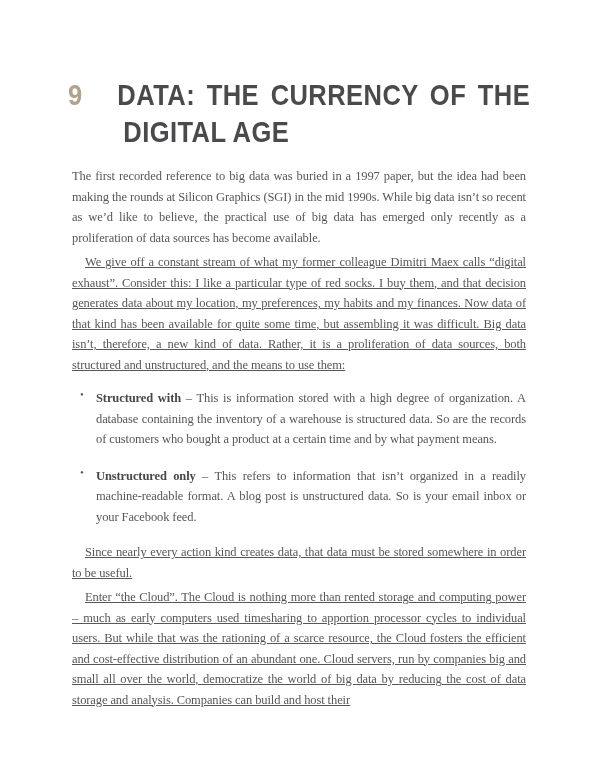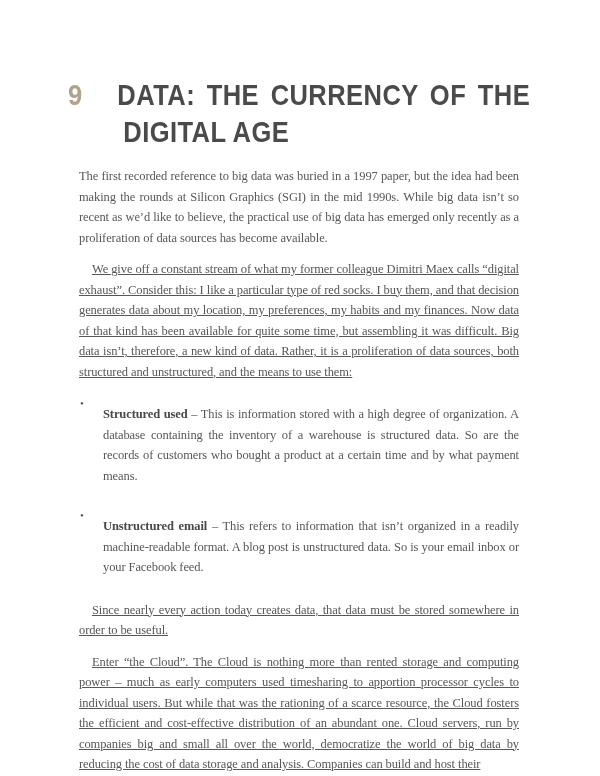--- a/index.html
+++ b/index.html
@@ -47,21 +47,21 @@
   
   .body-text {
     font-size: 12.5px;
     line-height: 20.5px;
     letter-spacing: -0.1px;
     color: #57575a;
     text-align: justify;
     hyphens: none;
     -webkit-hyphens: none;
   }
-  .body-text p { margin: 11px; }
+  .body-text p { margin: 4px; }
   .body-text p.indent { text-indent: 13px; text-decoration: underline; }
   .bullet-list { margin: 9px 0 11px 12px; }
   .bullet-item { display: flex; margin-bottom: 8px; }
   .bullet-item:last-child { margin-bottom: 0; }
   .bullet-marker {
     flex: 0 0 12px;
     color: #57575a;
     font-size: 11px;
     line-height: 20.5px;
   }
@@ -90,29 +90,29 @@
   <div class="body-text">
 
     <p>The first recorded reference to big data was buried in a 1997 paper, but the idea had been making the rounds at Silicon Graphics (SGI) in the mid 1990s. While big data isn’t so recent as we’d like to believe, the practical use of big data has emerged only recently as a proliferation of data sources has become available.</p>
 
     <p class="indent">We give off a constant stream of what my former colleague Dimitri Maex calls “digital exhaust”. Consider this: I like a particular type of red socks. I buy them, and that decision generates data about my location, my preferences, my habits and my finances. Now data of that kind has been available for quite some time, but assembling it was difficult. Big data isn’t, therefore, a new kind of data. Rather, it is a proliferation of data sources, both structured and unstructured, and the means to use them:</p>
 
     <div class="bullet-list">
 
       <div class="bullet-item">
         <span class="bullet-marker">•</span>
-        <p class="bullet-text"><span class="bullet-label">Structured used</span><span> – This is information stored with a high degree of organization. A database containing the inventory of a warehouse is structured data. So are the records of customers who bought a product at a certain time and by what payment means.</span></p>
+        <p class="bullet-text"><span class="bullet-label">Structured with</span><span> – This is information stored with a high degree of organization. A database containing the inventory of a warehouse is structured data. So are the records of customers who bought a product at a certain time and by what payment means.</span></p>
       </div>
 
       <div class="bullet-item">
         <span class="bullet-marker">•</span>
-        <p class="bullet-text"><span class="bullet-label">Unstructured email</span><span> – This refers to information that isn’t organized in a readily machine-readable format. A blog post is unstructured data. So is your email inbox or your Facebook feed.</span></p>
+        <p class="bullet-text"><span class="bullet-label">Unstructured only</span><span> – This refers to information that isn’t organized in a readily machine-readable format. A blog post is unstructured data. So is your email inbox or your Facebook feed.</span></p>
       </div>
 
     </div>
 
-    <p class="indent">Since nearly every action today creates data, that data must be stored somewhere in order to be useful.</p>
+    <p class="indent">Since nearly every action kind creates data, that data must be stored somewhere in order to be useful.</p>
 
     <p class="indent">Enter “the Cloud”. The Cloud is nothing more than rented storage and computing power – much as early computers used timesharing to apportion processor cycles to individual users. But while that was the rationing of a scarce resource, the Cloud fosters the efficient and cost-effective distribution of an abundant one. Cloud servers, run by companies big and small all over the world, democratize the world of big data by reducing the cost of data storage and analysis. Companies can build and host their</p>
 
   </div>
 
 </div>
 
 </body></html>

